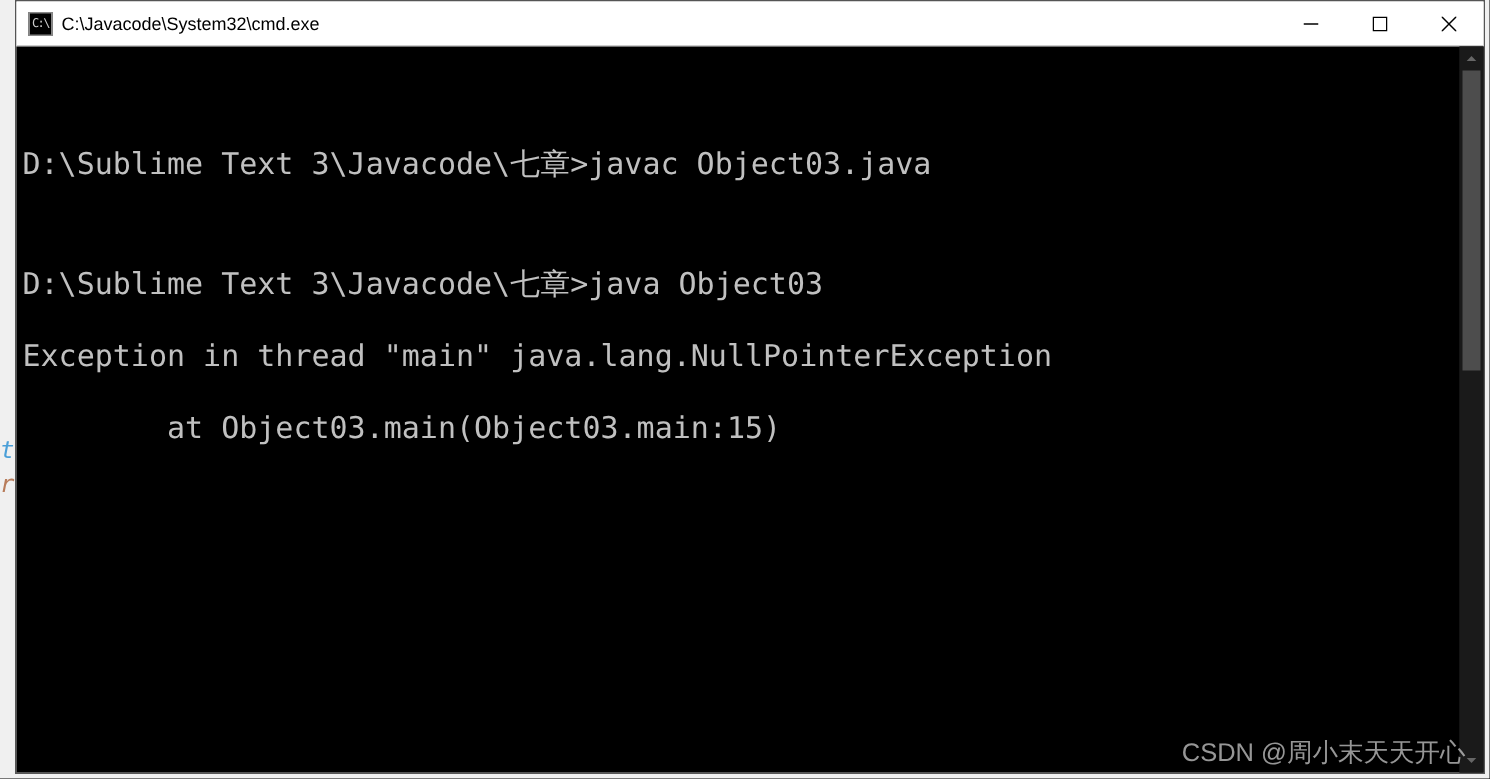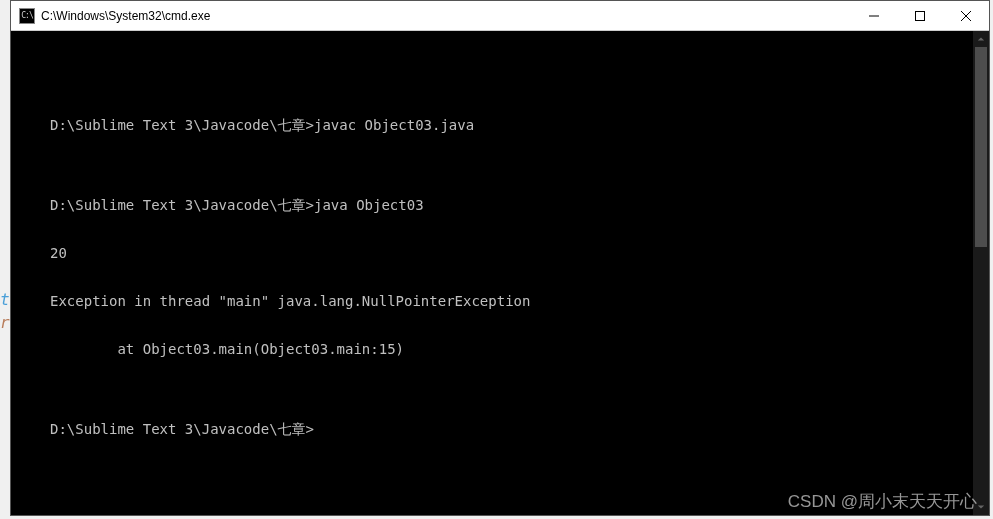--- a/index.html
+++ b/index.html
@@ -74,28 +74,27 @@
       height: 10px;
     }
     .terminal-area {
       flex: 1;
       display: flex;
       background: #000;
       position: relative;
     }
     .terminal-content {
       flex: 1;
-      padding: 22px 4px;
+      padding: 6px 4px;
       font-family: "NSimSun", "SimSun", "Consolas", monospace;
-      font-size: 14px;
+      font-size: 20px;
       line-height: 16px;
       color: #c0c0c0;
       white-space: pre;
       overflow: hidden;
-      margin-left: 35px;
     }
     .terminal-content .line {
       display: block;
     }
     .scrollbar {
       width: 16px;
       background: #1a1a1a;
       position: relative;
     }
     .scrollbar-track {
@@ -162,21 +161,21 @@
 <div class="side-letters">
   <div class="side-letter-t">t</div>
   <div class="side-letter-r">r</div>
 </div>
 
 <div class="window">
   <div class="title-bar">
     <div class="title-icon">
       <span class="title-icon-inner">C:\</span>
     </div>
-    <div class="title-text">C:\Windows\System32\cmd.exe</div>
+    <div class="title-text">C:\Javacode\System32\cmd.exe</div>
     <div class="window-controls">
       <button class="window-btn">
         <svg viewBox="0 0 10 10">
             <line x1="0" y1="5" x2="10" y2="5" stroke="#000" stroke-width="1"></line>
           </svg>
       </button>
       <button class="window-btn">
         <svg viewBox="0 0 10 10">
             <rect x="0.5" y="0.5" width="9" height="9" fill="none" stroke="#000" stroke-width="1"></rect>
           </svg>
@@ -188,25 +187,23 @@
           </svg>
       </button>
     </div>
   </div>
   <div class="terminal-area">
     <div class="terminal-content">
       <span class="line"></span>
       <span class="line">D:\Sublime Text 3\Javacode\七章&gt;javac Object03.java</span>
       <span class="line"></span>
       <span class="line">D:\Sublime Text 3\Javacode\七章&gt;java Object03</span>
-      <span class="line">20</span>
       <span class="line">Exception in thread "main" java.lang.NullPointerException</span>
       <span class="line">        at Object03.main(Object03.main:15)</span>
       <span class="line"></span>
-      <span class="line">D:\Sublime Text 3\Javacode\七章&gt;</span>
     </div>
     <div class="scrollbar">
       <div class="scrollbar-btn up">
         <svg viewBox="0 0 10 10">
             <path d="M1 7 L5 3 L9 7"></path>
           </svg>
       </div>
       <div class="scrollbar-track">
         <div class="scrollbar-thumb"></div>
       </div>

